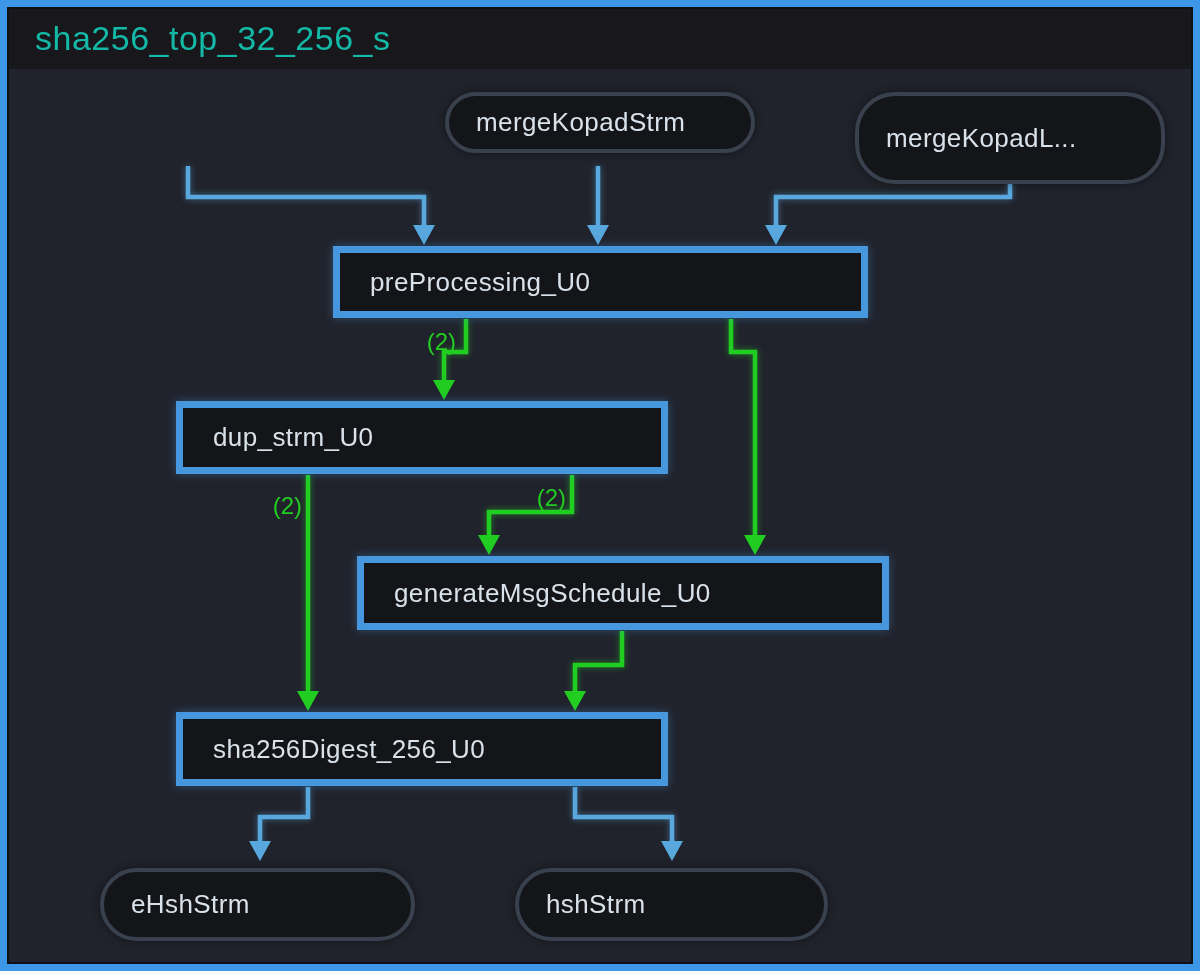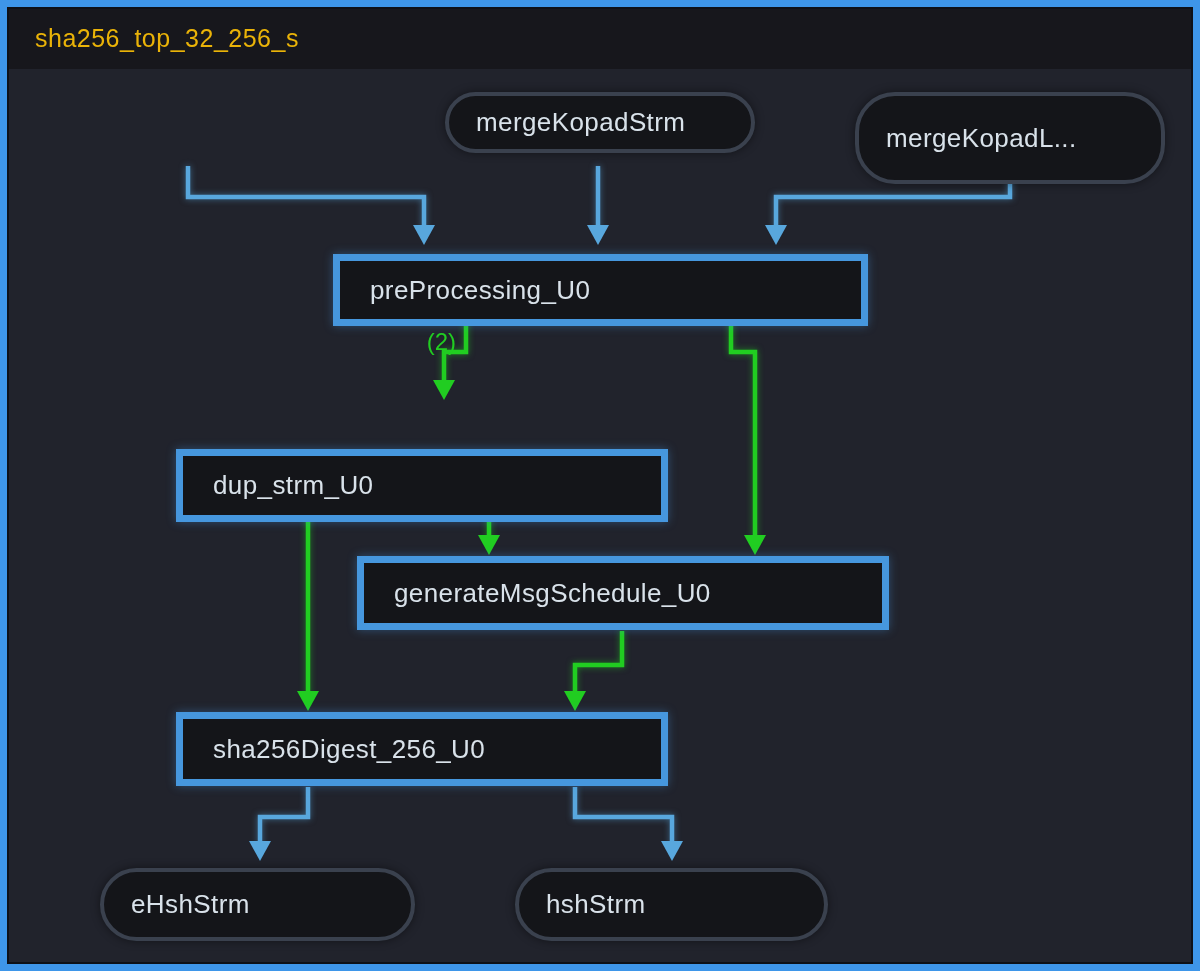--- a/index.html
+++ b/index.html
@@ -1,20 +1,20 @@
 <!DOCTYPE html>
 <html style="--frame: #3e96e9; --titlebar-bg: #17171c; --canvas-bg: #21232c; --node-fill: #141519; --node-text: #d9e2ea; --process-border: #4697de; --io-border: #3a414e;"><head>
 <meta charset="utf-8">
 <style>
   html,body{margin:0;padding:0;background:#0d1016;}
   body{width:1200px;height:971px;overflow:hidden;font-family:"Liberation Sans","DejaVu Sans",sans-serif;}
   .window{position:relative;width:1200px;height:971px;background:var(--canvas-bg,#21232c);}
   .frame{position:absolute;inset:0;border:7px solid var(--frame,#3e96e9);box-shadow:inset 0 0 0 2px #0e1117;pointer-events:none;z-index:10;}
   .titlebar{position:absolute;left:7px;right:7px;top:7px;height:62px;background:var(--titlebar-bg,#17171c);display:flex;align-items:center;padding-left:28px;box-sizing:border-box;z-index:1;}
-  .titlebar .title{font-size:25px;letter-spacing:.5px;color:#eab308;text-align:center;}
+  .titlebar .title{font-size:34px;letter-spacing:.5px;color:#14b8a6;text-align:center;}
   .canvas{position:absolute;left:7px;right:7px;top:69px;bottom:7px;background:var(--canvas-bg,#21232c);z-index:0;}
   svg.edges{position:absolute;left:0;top:0;width:1200px;height:971px;z-index:2;}
   svg.edges .blue-line{filter:drop-shadow(0 0 3px rgba(88,167,221,.55));}
   svg.edges .green-line{filter:drop-shadow(0 0 3px rgba(33,205,33,.55));}
   svg.edges text{font-family:"Liberation Sans","DejaVu Sans",sans-serif;font-size:24px;}
   .nodes{position:absolute;left:0;top:0;width:1200px;height:971px;z-index:3;}
   .node{position:absolute;box-sizing:border-box;display:flex;align-items:center;background:var(--node-fill,#141519);color:var(--node-text,#d9e2ea);font-size:26px;letter-spacing:.4px;white-space:nowrap;}
   .node-io{border:4px solid var(--io-border,#3a414e);border-radius:40px;padding-left:27px;box-shadow:0 0 10px rgba(0,0,0,.45);}
   .node-process{border:7px solid var(--process-border,#4697de);padding-left:30px;box-shadow:0 0 9px rgba(70,151,222,.4);}
 </style>
@@ -72,24 +72,24 @@
         <polygon points="661,841 683,841 672,861" fill="#58a7dd"></polygon>
       </g>
     </svg>
   <div class="nodes">
       <div class="node node-io" style="left: 445px; top: 92px; width: 310px; height: 61px;">
         <span>mergeKopadStrm</span>
       </div>
       <div class="node node-io" style="left: 855px; top: 92px; width: 310px; height: 92px;">
         <span>mergeKopadL...</span>
       </div>
-      <div class="node node-process" style="left: 333px; top: 246px; width: 535px; height: 72px; margin-top: 8px;">
+      <div class="node node-process" style="left: 333px; top: 246px; width: 535px; height: 72px;">
         <span>preProcessing_U0</span>
       </div>
-      <div class="node node-process" style="left: 176px; top: 401px; width: 492px; height: 73px; margin-top: 48px;">
+      <div class="node node-process" style="left: 176px; top: 401px; width: 492px; height: 73px;">
         <span>dup_strm_U0</span>
       </div>
       <div class="node node-process" style="left: 357px; top: 556px; width: 532px; height: 74px;">
         <span>generateMsgSchedule_U0</span>
       </div>
       <div class="node node-process" style="left: 176px; top: 712px; width: 492px; height: 74px; text-align: right;">
         <span>sha256Digest_256_U0</span>
       </div>
       <div class="node node-io" style="left: 100px; top: 868px; width: 315px; height: 73px;">
         <span>eHshStrm</span>

